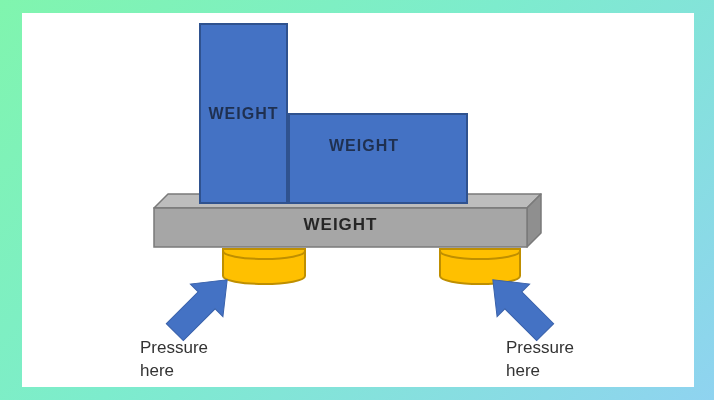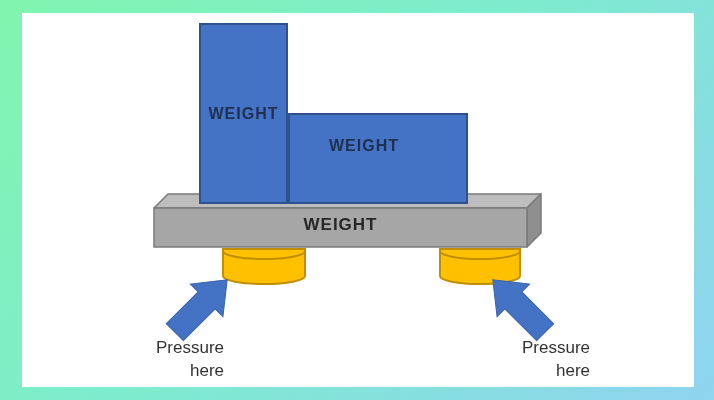--- a/index.html
+++ b/index.html
@@ -26,21 +26,21 @@
     color:#1f3050;font-size:16px;font-weight:700;letter-spacing:1px;
   }
   .platform-label{
     position:absolute;left:154px;top:208px;width:373px;height:39px;z-index:3;
     display:flex;align-items:center;justify-content:center;
     padding-bottom:6px;box-sizing:border-box;
     color:#262626;font-size:17px;font-weight:700;letter-spacing:1px;
   }
   .pressure-label{
     position:absolute;width:84px;z-index:3;
-    color:#333333;font-size:17px;line-height:23px;font-weight:400;text-align:right;
+    color:#333333;font-size:17px;line-height:23px;font-weight:400;
   }
   .pressure-left{left:140px;top:336px;}
   .pressure-right{left:506px;top:336px;}
 </style>
 </head>
 <body>
 
 <div class="panel"></div>
 
 <svg class="diagram-svg" width="714" height="400" viewBox="0 0 714 400">

